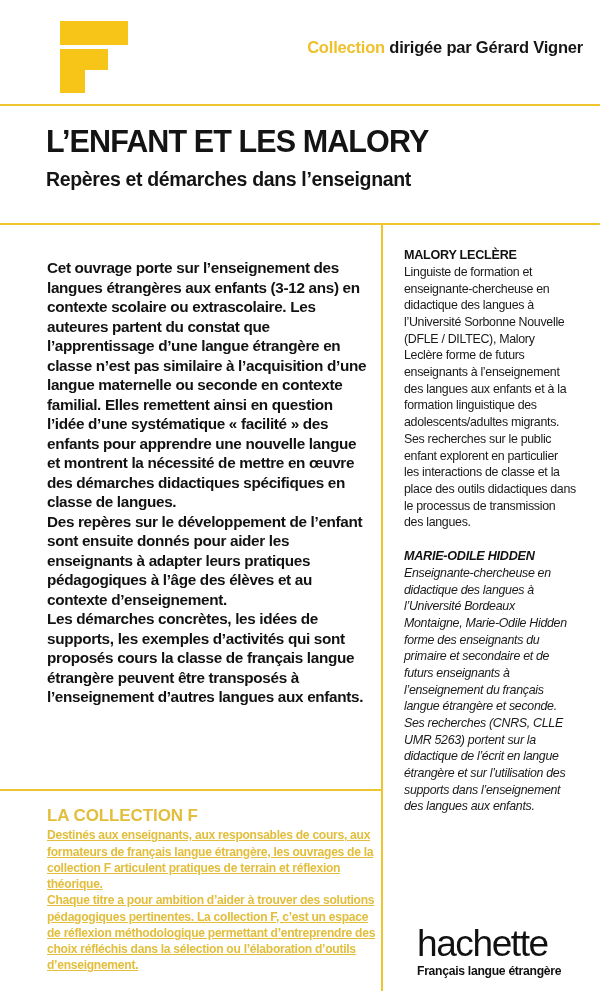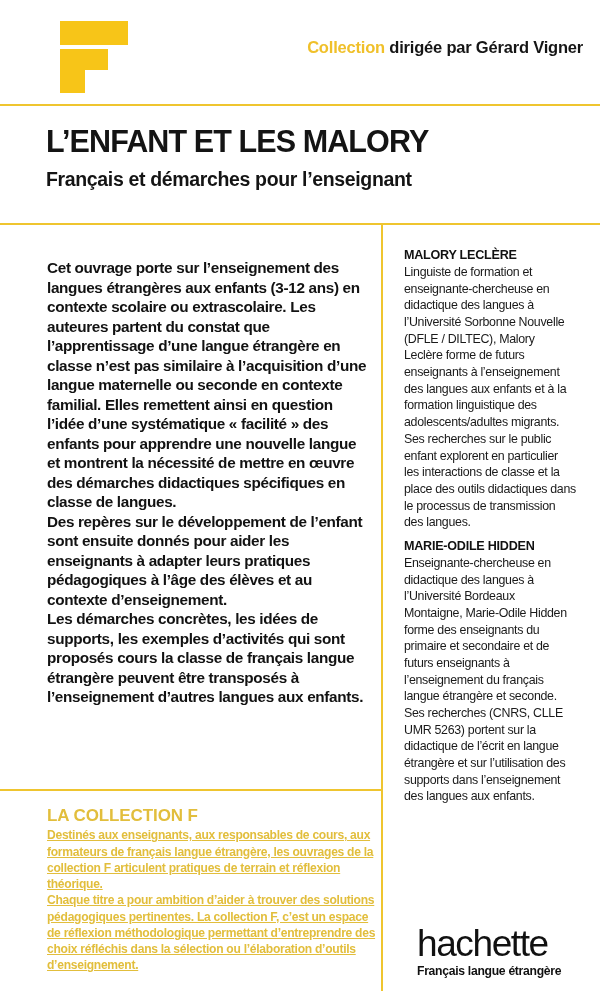--- a/index.html
+++ b/index.html
@@ -122,21 +122,21 @@
     letter-spacing: -0.33px;
   }
   .blurb p { margin: 0; }
 
   .authors {
     position: absolute;
     left: 404px;
     top: 248px;
     width: 172px;
   }
-  .author + .author { margin-top: 8px; }
+  .author + .author { margin-top: 18px; font-style: italic; }
   .author-name {
     font-size: 12.6px;
     font-weight: 800;
     color: #111111;
     letter-spacing: -0.25px;
     margin: 0 0 1px 0;
     line-height: 1.2;
   }
   .author-bio {
     font-size: 12.4px;
@@ -213,21 +213,21 @@
     </div>
   </div>
 
   <div class="rule-h rule-top"></div>
   <div class="rule-h rule-mid"></div>
   <div class="rule-h rule-bot"></div>
   <div class="rule-v"></div>
 
   <div class="title-block">
     <h1 class="book-title">L’ENFANT ET LES MALORY</h1>
-    <h2 class="book-subtitle">Français et démarches pour l’enseignant</h2>
+    <h2 class="book-subtitle">Repères et démarches dans l’enseignant</h2>
   </div>
 
   <div class="blurb">
     <p>Cet ouvrage porte sur l’enseignement des langues étrangères aux enfants (3-12 ans) en contexte scolaire ou extrascolaire. Les auteures partent du constat que l’apprentissage d’une langue étrangère en classe n’est pas similaire à l’acquisition d’une langue maternelle ou seconde en contexte familial. Elles remettent ainsi en question l’idée d’une systématique « facilité » des enfants pour apprendre une nouvelle langue et montrent la nécessité de mettre en œuvre des démarches didactiques spécifiques en classe de langues.</p>
     <p>Des repères sur le développement de l’enfant sont ensuite donnés pour aider les enseignants à adapter leurs pratiques pédagogiques à l’âge des élèves et au contexte d’enseignement.</p>
     <p>Les démarches concrètes, les idées de supports, les exemples d’activités qui sont proposés cours la classe de français langue étrangère peuvent être transposés à l’enseignement d’autres langues aux enfants.</p>
   </div>
 
   <div class="authors">
     <div class="author">

